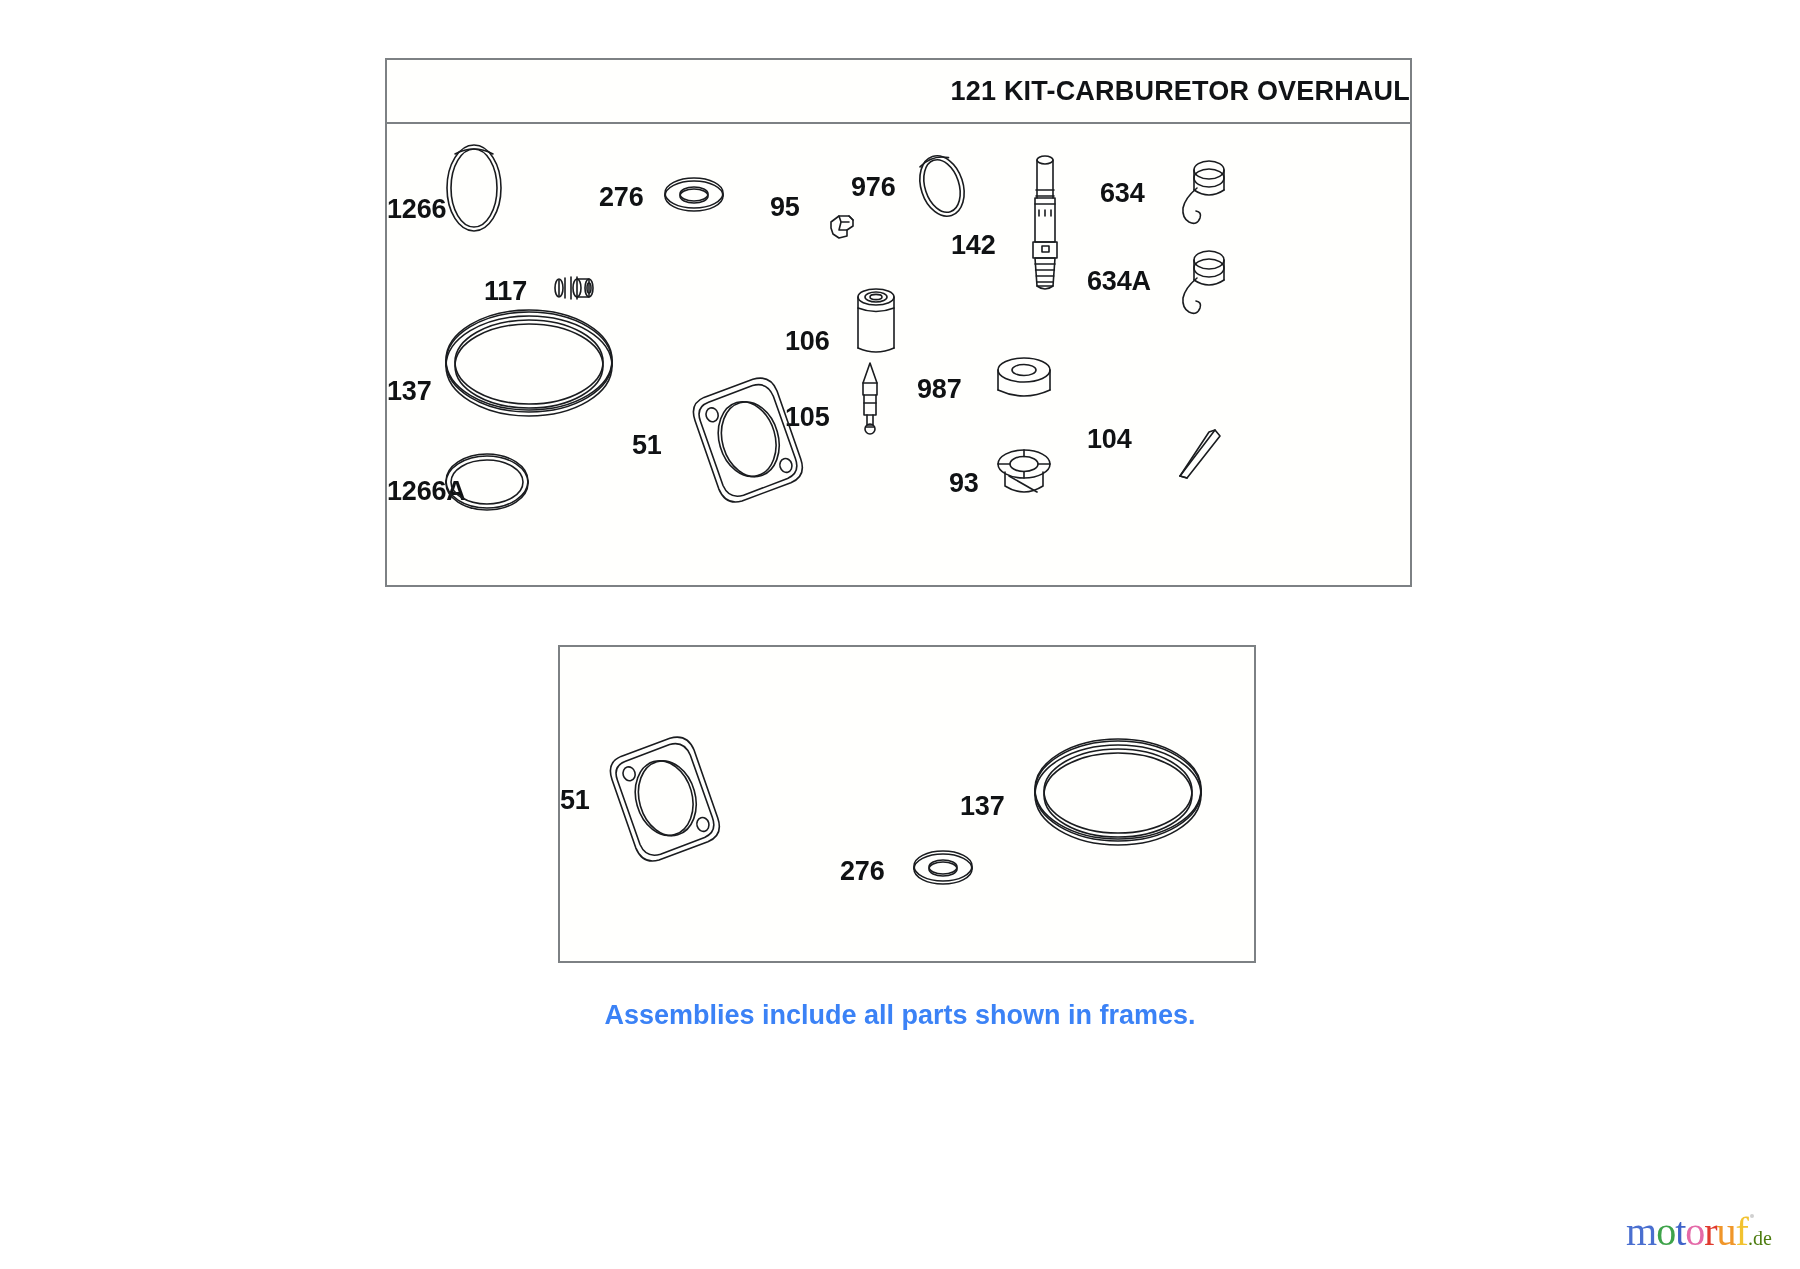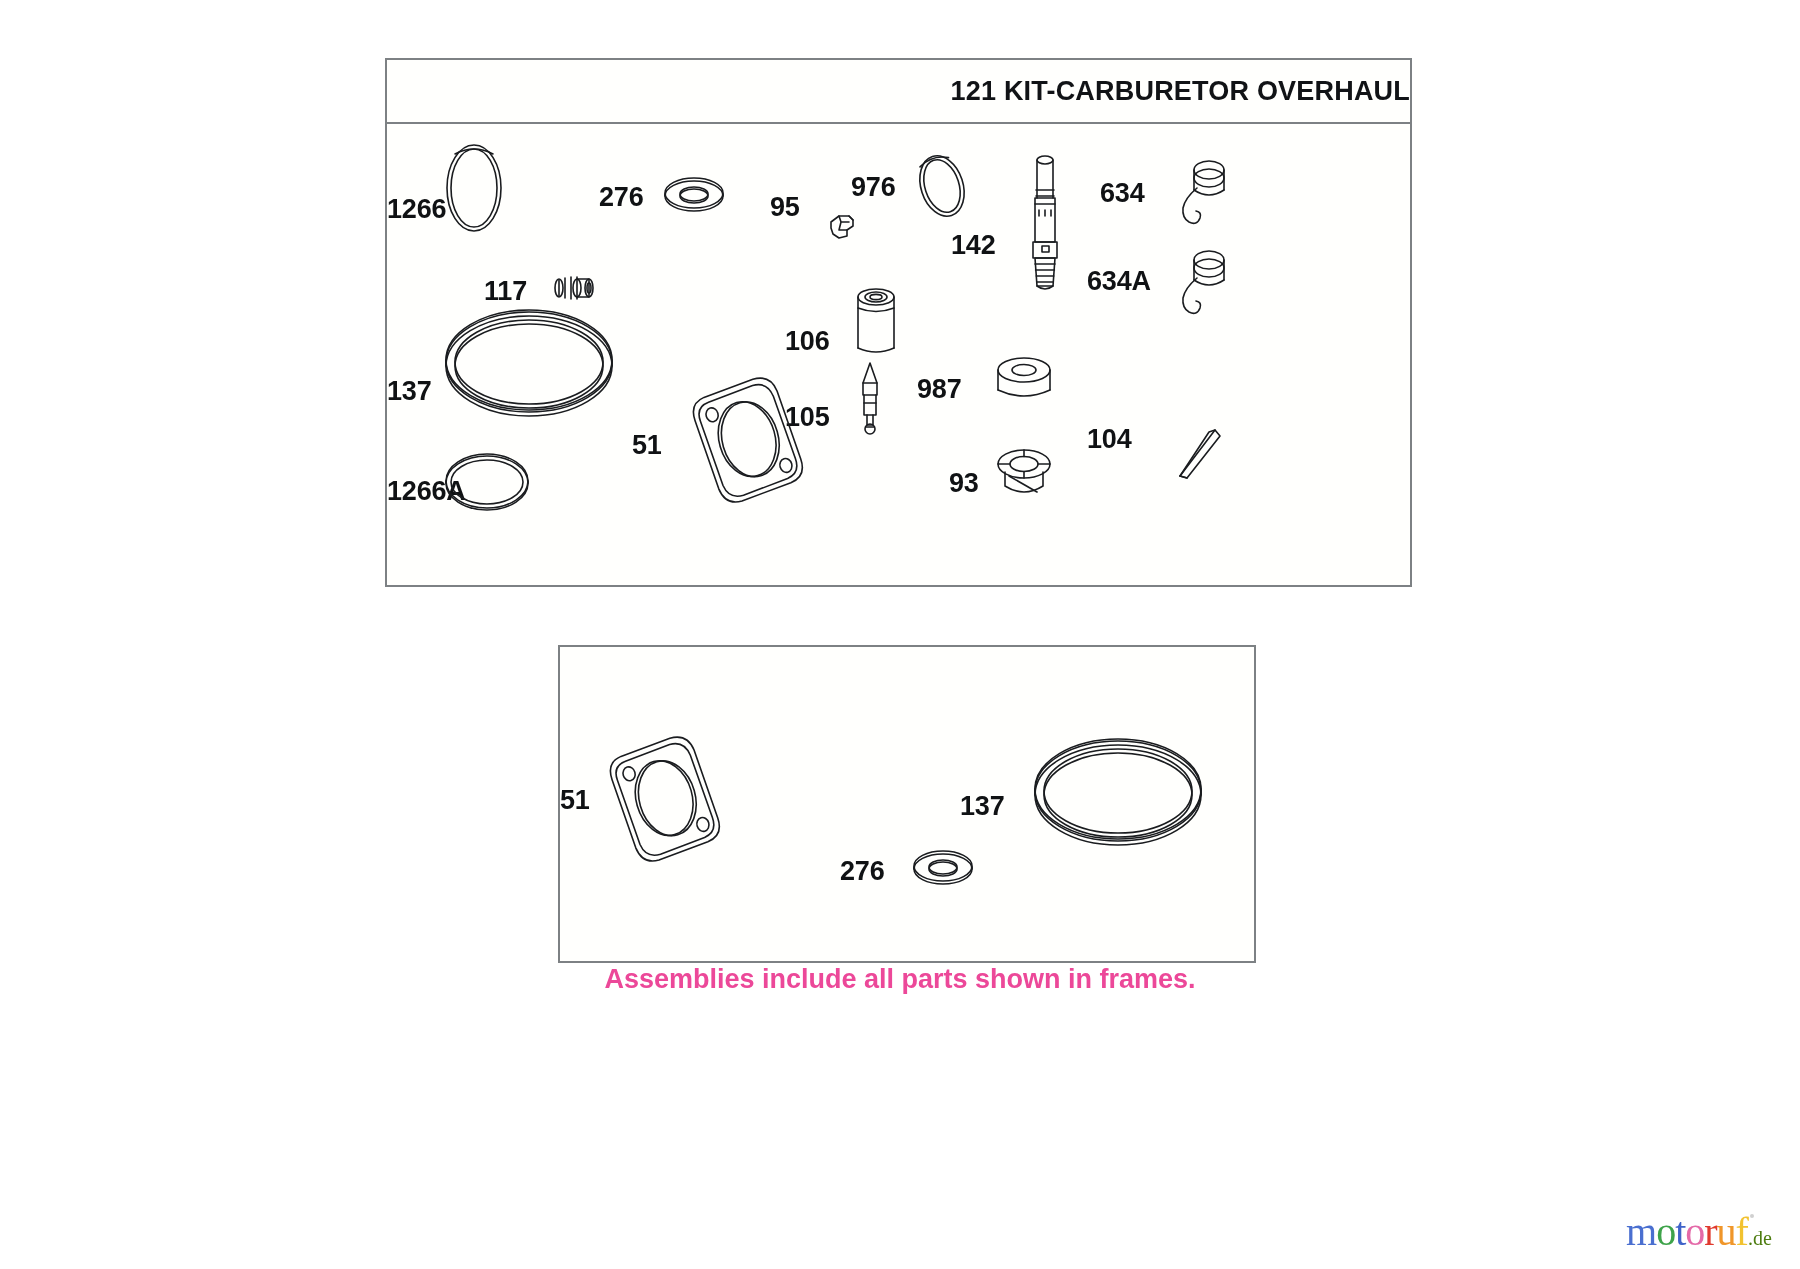--- a/index.html
+++ b/index.html
@@ -86,25 +86,25 @@
   .part-art svg {
     display: block;
     overflow: visible;
   }
 
   
   #footer-note {
     position: absolute;
     left: 0;
     right: 0;
-    top: 964px;
+    top: 1000px;
     text-align: center;
     font-size: 27px;
     font-weight: bold;
-    color: #ec4899;
+    color: #3b82f6;
   }
 
   
   #site-logo {
     position: absolute;
     left: 1626px;
     top: 1212px;
     font-family: "Liberation Serif", serif;
     font-size: 40px;
     line-height: 1;

